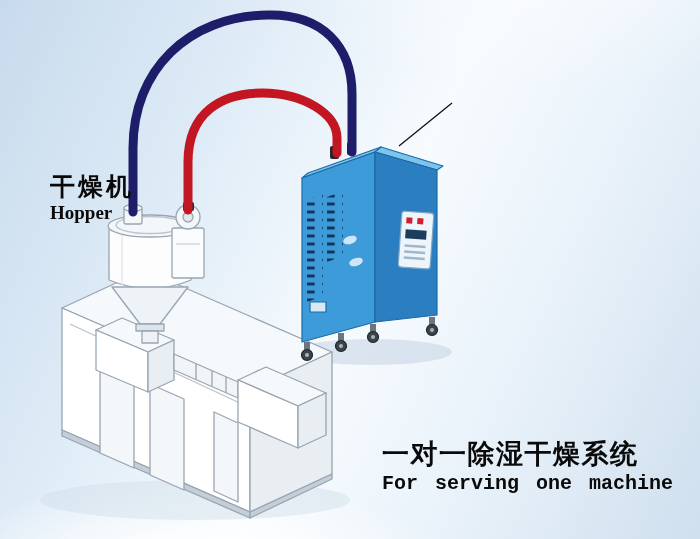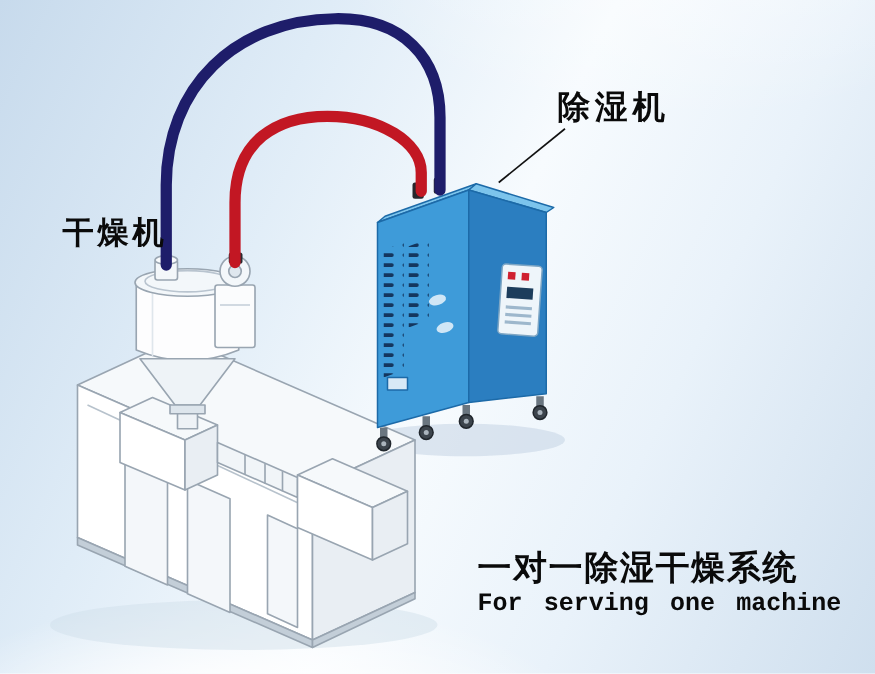--- a/index.html
+++ b/index.html
@@ -142,24 +142,24 @@
 
     <line x1="452" y1="103" x2="399" y2="146" stroke="#111111" stroke-width="1.3"></line>
 
     <rect x="183" y="202" width="11" height="9" rx="2" fill="#2a2a30"></rect>
     <path d="M133,212 L133,148 C133,70 188,16 268,15 C322,14 352,46 352,94 L352,152" fill="none" stroke-width="9" stroke-linecap="round" stroke="#1e1d6a"></path>
     <path d="M188,210 L188,162 C188,112 222,93 262,93 C304,93 337,114 337,138 L337,153" fill="none" stroke-width="9" stroke-linecap="round" stroke="#c21723"></path>
   </svg>
 
   <div class="callout callout-hopper">
     <div class="cn">干燥机</div>
+    <div class="en">Hopper</div>
   </div>
 
   <div class="callout callout-dehumidifier">
-    <div class="cn">除湿机</div>
   </div>
 
   <div class="caption">
     <div class="cn">一对一除湿干燥系统</div>
     <div class="en">For serving one machine</div>
   </div>
 
 </div>
 
 </body></html>

